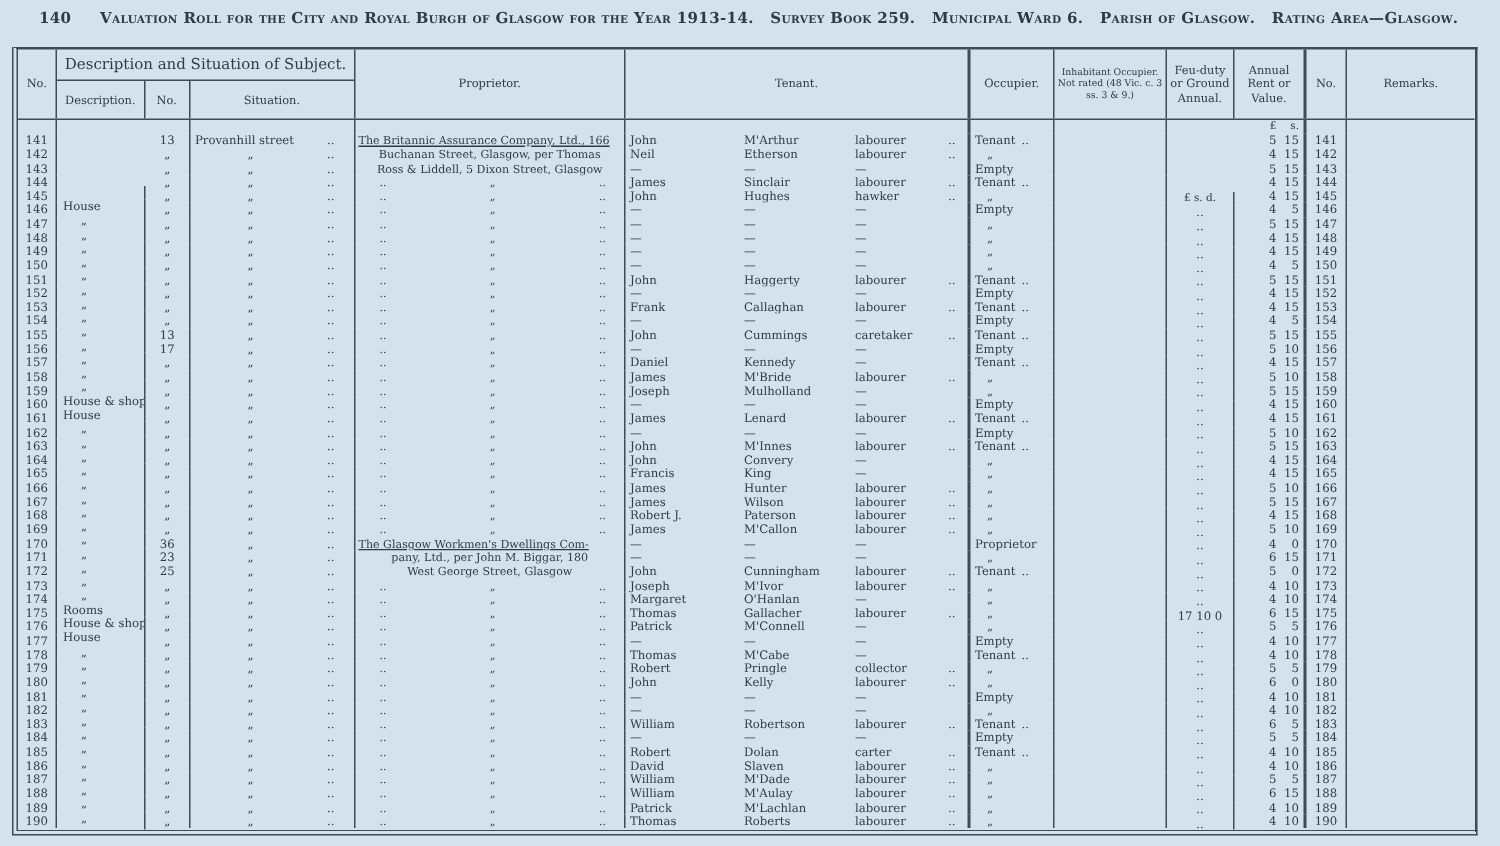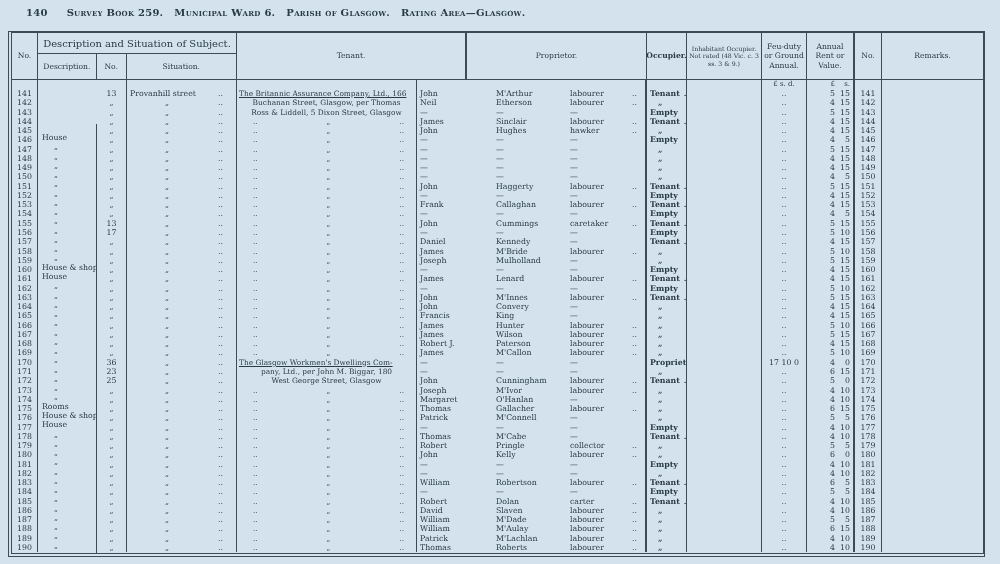--- a/index.html
+++ b/index.html
@@ -34,21 +34,21 @@
   .th{box-sizing:border-box;border-right:1px solid var(--line);
       display:flex;align-items:center;justify-content:center;text-align:center;
       font-size:7.6px;line-height:1.25;padding:1px;}
   .group{box-sizing:border-box;border-right:1px solid var(--line);display:flex;flex-direction:column;}
   .gh{height:21px;border-bottom:1px solid var(--line);display:flex;align-items:center;justify-content:center;font-size:10px;box-sizing:border-box;}
   .gsub{flex:1;display:flex;justify-content:flex-end;}
   .gsub .th:last-child{border-right:none;}
   .tiny{font-size:6.2px;line-height:1.2;}
   
   .c1{width:26px;}.c2{width:59px;}.c3{width:30px;}.c4{width:110px;}
-  .c5{width:180px;}.c6{width:230px;}.c7{width:40px;font-weight:bold;}.c8{width:75px;}
+  .c5{width:180px;}.c6{width:230px;}.c7{width:56px;}.c8{width:75px;}
   .c9{width:45px;}.c10{width:48px;}.c11{width:27px;}.c12{flex:1;border-right:none!important;}
   .group.cg{width:199px;}
   .th.c6{border-right:2px solid var(--line);}
   .th.c10{border-right:2px solid var(--line);}
   
   .tbody{height:473px;overflow:hidden;}
   .trow{display:flex;height:9.28px;font-size:7.8px;line-height:9.3px;}
   .urow{display:flex;height:9px;font-size:7px;line-height:9px;}
   .c{box-sizing:border-box;border-right:1px solid var(--line);height:100%;overflow:hidden;white-space:nowrap;}
   .c.c6{border-right:2px solid var(--line);}
@@ -64,50 +64,51 @@
   .c.c5.pl{padding-left:2px;text-align:left;text-decoration:underline;}
   .c.c5.pc{text-align:center;}
   .c.c5.pd{display:flex;justify-content:space-between;padding:0 12px 0 16px;}
   .c.c6{display:flex;}
   .tf{width:76px;padding-left:3px;}
   .ts{width:74px;}
   .to{width:56px;}
   .td2{flex:1;padding-left:6px;}
   .c.c7{display:flex;gap:4px;padding-left:3px;}
   .oind{padding-left:8px;}
-  .c.c9{text-align:center;}
+  .c.c9{text-align:center;margin-top:48px;}
   .c.c10{display:flex;}
   .rp{width:28px;text-align:right;}
   .rs{width:15px;text-align:right;}
   .dit{}
 </style>
 </head>
 <body>
 
 <div class="pagehead">
   <span class="pn">140</span>
+  <span>Valuation Roll for the City and Royal Burgh of Glasgow for the Year 1913-14.</span>
   <span>Survey Book 259.</span>
   <span>Municipal Ward 6.</span>
   <span>Parish of Glasgow.</span>
   <span>Rating Area—Glasgow.</span>
 </div>
 
 <div class="vtable">
   <div class="thead">
     <div class="th c1">No.</div>
     <div class="group cg">
       <div class="gh">Description and Situation of Subject.</div>
       <div class="gsub">
         <div class="th c2">Description.</div>
         <div class="th c3">No.</div>
         <div class="th c4">Situation.</div>
       </div>
     </div>
+    <div class="th c5">Proprietor.</div>
     <div class="th c6">Tenant.</div>
-    <div class="th c5">Proprietor.</div>
     <div class="th c7">Occupier.</div>
     <div class="th c8 tiny">Inhabitant Occupier. Not rated (48 Vic. c. 3 ss. 3 &amp; 9.)</div>
     <div class="th c9">Feu-duty or Ground Annual.</div>
     <div class="th c10">Annual Rent or Value.</div>
     <div class="th c11">No.</div>
     <div class="th c12">Remarks.</div>
   </div>
 
   <div class="tbody" id="tbody">
     <div class="urow">

